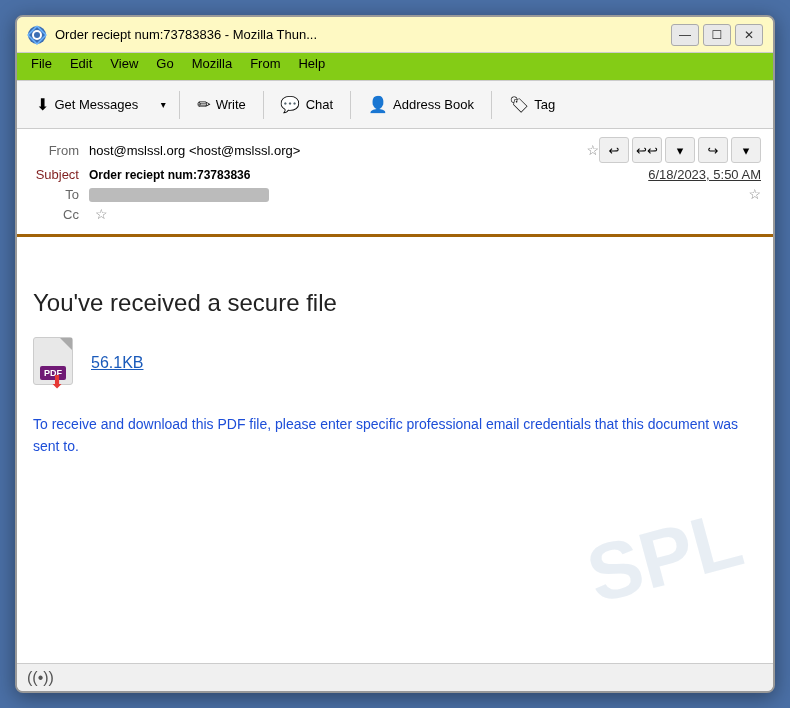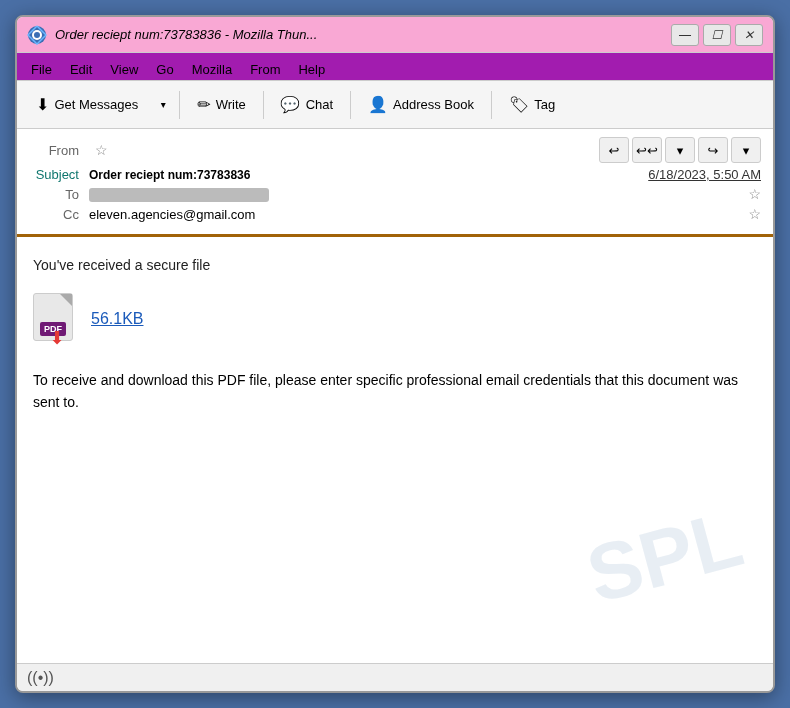--- a/index.html
+++ b/index.html
@@ -21,28 +21,27 @@
       border: 2px solid #999;
       border-radius: 8px;
       overflow: hidden;
       display: flex;
       flex-direction: column;
       box-shadow: 0 4px 20px rgba(0,0,0,0.4);
     }
 
     
     .title-bar {
-      background: #f9a8d4;
+      background: #fef9c3;
       height: 36px;
       display: flex;
       align-items: center;
       padding: 0 10px;
       border-bottom: 1px solid #ccc;
       flex-shrink: 0;
-      font-style: italic;
     }
 
     .title-bar-icon {
       width: 20px;
       height: 20px;
       margin-right: 8px;
       flex-shrink: 0;
     }
 
     .title-bar-text {
@@ -68,24 +67,24 @@
       display: flex;
       align-items: center;
       justify-content: center;
       cursor: pointer;
       font-size: 12px;
       color: #333;
     }
 
     
     .menu-bar {
-      background: #a21caf;
+      background: #84cc16;
       height: 28px;
       display: flex;
-      align-items: flex-end;
+      align-items: flex-start;
       padding: 0 6px;
       border-bottom: 1px solid #ccc;
       flex-shrink: 0;
       gap: 2px;
     }
 
     .menu-item {
       padding: 3px 8px;
       font-size: 13px;
       color: #000;
@@ -196,21 +195,21 @@
     }
 
     .subject-row {
       display: flex;
       align-items: center;
       margin-bottom: 4px;
       font-size: 13px;
     }
 
     .subject-label {
-      color: #0f766e;
+      color: #7f1d1d;
       width: 60px;
       flex-shrink: 0;
       text-align: right;
       padding-right: 10px;
     }
 
     .subject-value {
       font-weight: bold;
       font-size: 12px;
       flex: 1;
@@ -247,23 +246,24 @@
       font-size: 80px;
       font-weight: bold;
       color: rgba(180, 200, 220, 0.3);
       transform: rotate(-15deg);
       font-family: Arial, sans-serif;
       pointer-events: none;
       user-select: none;
     }
 
     .secure-file-text {
-      font-size: 14px;
+      font-size: 24px;
       color: #222;
       margin-bottom: 20px;
+      margin-top: 32px;
     }
 
     .attachment-area {
       display: flex;
       align-items: center;
       margin-bottom: 24px;
     }
 
     .pdf-icon {
       width: 48px;
@@ -316,21 +316,21 @@
 
     .attachment-link {
       color: #1a5aba;
       text-decoration: underline;
       font-size: 16px;
       cursor: pointer;
     }
 
     .body-text {
       font-size: 14px;
-      color: #000000;
+      color: #1d4ed8;
       line-height: 1.6;
     }
 
     
     .status-bar {
       background: #f0f0f0;
       height: 28px;
       border-top: 1px solid #ccc;
       display: flex;
       align-items: center;
@@ -408,20 +408,21 @@
     <button class="toolbar-btn">
       <span class="btn-icon">🏷</span>
       <span>Tag</span>
     </button>
   </div>
 
   <div class="email-header">
 
     <div class="header-row">
       <span class="header-label">From</span>
+      <span class="header-value">host@mslssl.org &lt;host@mslssl.org&gt;</span>
       <span class="star-icon">☆</span>
       <div class="header-actions">
         <div class="action-btn" title="Reply">↩</div>
         <div class="action-btn" title="Reply All">↩↩</div>
         <div class="action-btn">▾</div>
         <div class="action-btn" title="Forward">↪</div>
         <div class="action-btn">▾</div>
       </div>
     </div>
 
@@ -434,21 +435,20 @@
     <div class="header-row">
       <span class="header-label">To</span>
       <span class="header-value">
         <span class="redacted"></span>
       </span>
       <span class="star-icon">☆</span>
     </div>
 
     <div class="header-row">
       <span class="header-label">Cc</span>
-      <span class="header-value">eleven.agencies@gmail.com</span>
       <span class="star-icon">☆</span>
     </div>
   </div>
 
   <div class="email-body">
     <div class="watermark">SPL</div>
 
     <p class="secure-file-text">You've received a secure file</p>
 
     <div class="attachment-area">

